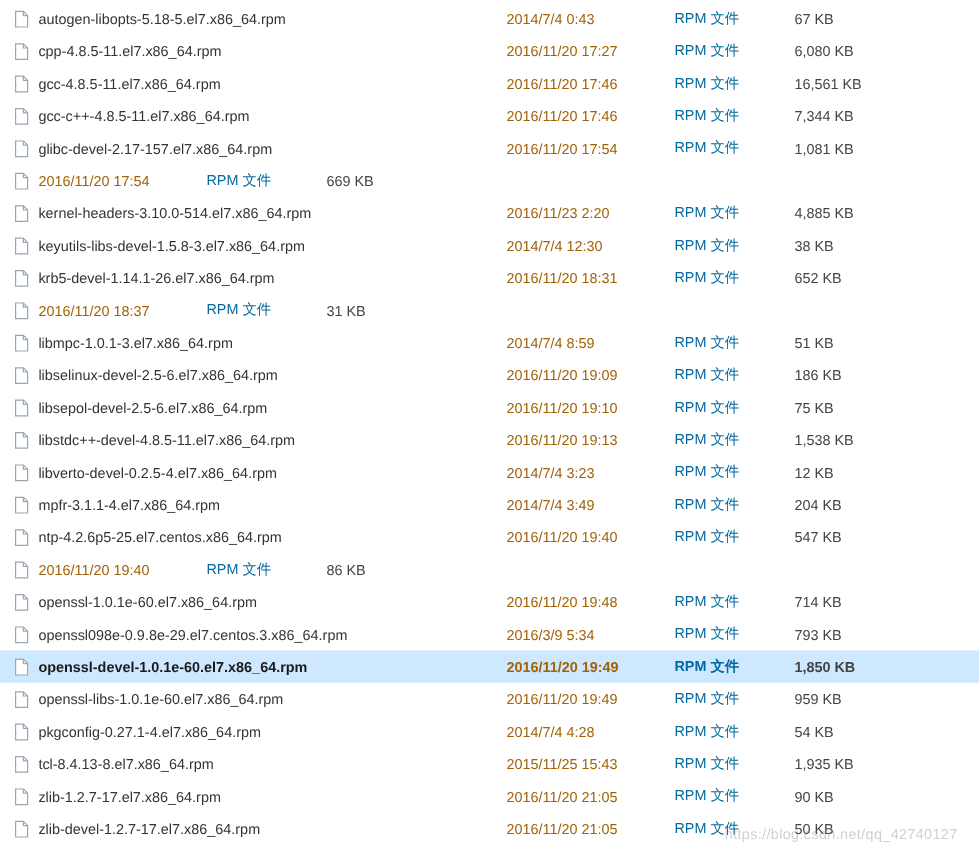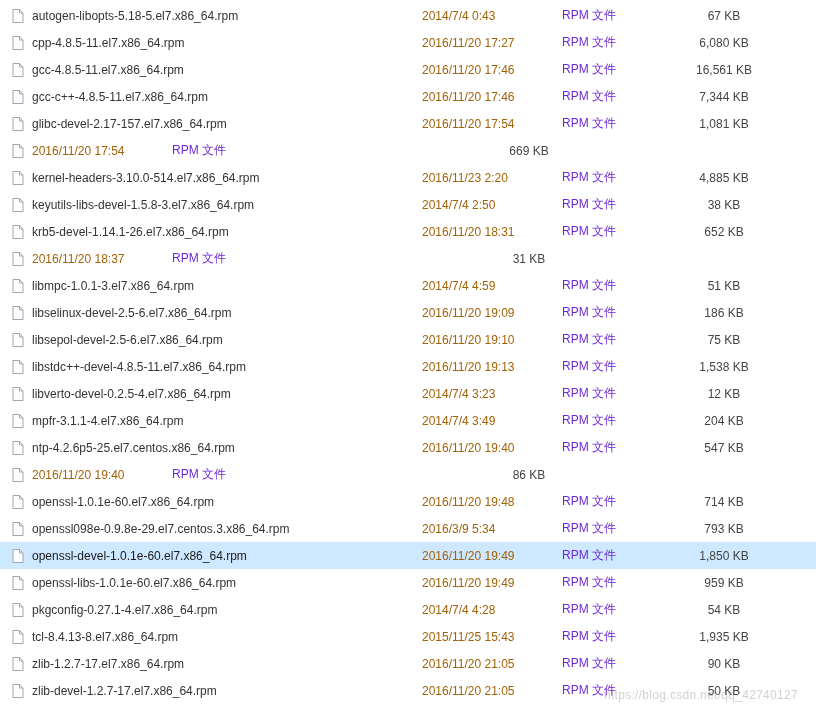--- a/index.html
+++ b/index.html
@@ -21,20 +21,21 @@
     align-items: center;
     height: 27px;
     padding: 0 6px 0 10px;
     box-sizing: border-box;
     white-space: nowrap;
     cursor: default;
   }
   .file-row.selected {
     background: #cde8ff;
     color: #1a1a1a;
+    font-weight: bold;
   }
   .icon {
     width: 16px;
     height: 16px;
     flex: 0 0 16px;
     margin-right: 6px;
     display: inline-flex;
     align-items: center;
     justify-content: center;
   }
@@ -44,26 +45,26 @@
     overflow: hidden;
     text-overflow: ellipsis;
   }
   .col-date {
     flex: 0 0 140px;
     color: #a16207;
     overflow: hidden;
   }
   .col-type {
     flex: 0 0 100px;
-    color: #6d28d9;
+    color: #0369a1;
     overflow: hidden;
   }
   .col-size {
     flex: 1 1 auto;
-    text-align: center;
+    text-align: left;
     color: #444;
     padding-right: 24px;
   }
   .watermark {
     position: absolute;
     right: 18px;
     bottom: 6px;
     font-size: 12px;
     color: rgba(120,120,120,0.35);
     letter-spacing: 0.3px;
@@ -165,21 +166,21 @@
         <span class="col-size">4,885 KB</span>
       </div>
       <div class="file-row">
         <span class="icon">
           <svg width="16" height="16" viewBox="0 0 16 16">
             <path d="M3 1.5 L9.5 1.5 L13 5 L13 14.5 L3 14.5 Z" fill="#ffffff" stroke="#9aa7b3" stroke-width="1"></path>
             <path d="M9.5 1.5 L9.5 5 L13 5" fill="none" stroke="#9aa7b3" stroke-width="1"></path>
           </svg>
         </span>
         <span class="col-name">keyutils-libs-devel-1.5.8-3.el7.x86_64.rpm</span>
-        <span class="col-date">2014/7/4 2:50</span>
+        <span class="col-date">2014/7/4 12:30</span>
         <span class="col-type">RPM 文件</span>
         <span class="col-size">38 KB</span>
       </div>
       <div class="file-row">
         <span class="icon">
           <svg width="16" height="16" viewBox="0 0 16 16">
             <path d="M3 1.5 L9.5 1.5 L13 5 L13 14.5 L3 14.5 Z" fill="#ffffff" stroke="#9aa7b3" stroke-width="1"></path>
             <path d="M9.5 1.5 L9.5 5 L13 5" fill="none" stroke="#9aa7b3" stroke-width="1"></path>
           </svg>
         </span>
@@ -200,21 +201,21 @@
         <span class="col-size">31 KB</span>
       </div>
       <div class="file-row">
         <span class="icon">
           <svg width="16" height="16" viewBox="0 0 16 16">
             <path d="M3 1.5 L9.5 1.5 L13 5 L13 14.5 L3 14.5 Z" fill="#ffffff" stroke="#9aa7b3" stroke-width="1"></path>
             <path d="M9.5 1.5 L9.5 5 L13 5" fill="none" stroke="#9aa7b3" stroke-width="1"></path>
           </svg>
         </span>
         <span class="col-name">libmpc-1.0.1-3.el7.x86_64.rpm</span>
-        <span class="col-date">2014/7/4 4:59</span>
+        <span class="col-date">2014/7/4 8:59</span>
         <span class="col-type">RPM 文件</span>
         <span class="col-size">51 KB</span>
       </div>
       <div class="file-row">
         <span class="icon">
           <svg width="16" height="16" viewBox="0 0 16 16">
             <path d="M3 1.5 L9.5 1.5 L13 5 L13 14.5 L3 14.5 Z" fill="#ffffff" stroke="#9aa7b3" stroke-width="1"></path>
             <path d="M9.5 1.5 L9.5 5 L13 5" fill="none" stroke="#9aa7b3" stroke-width="1"></path>
           </svg>
         </span>

